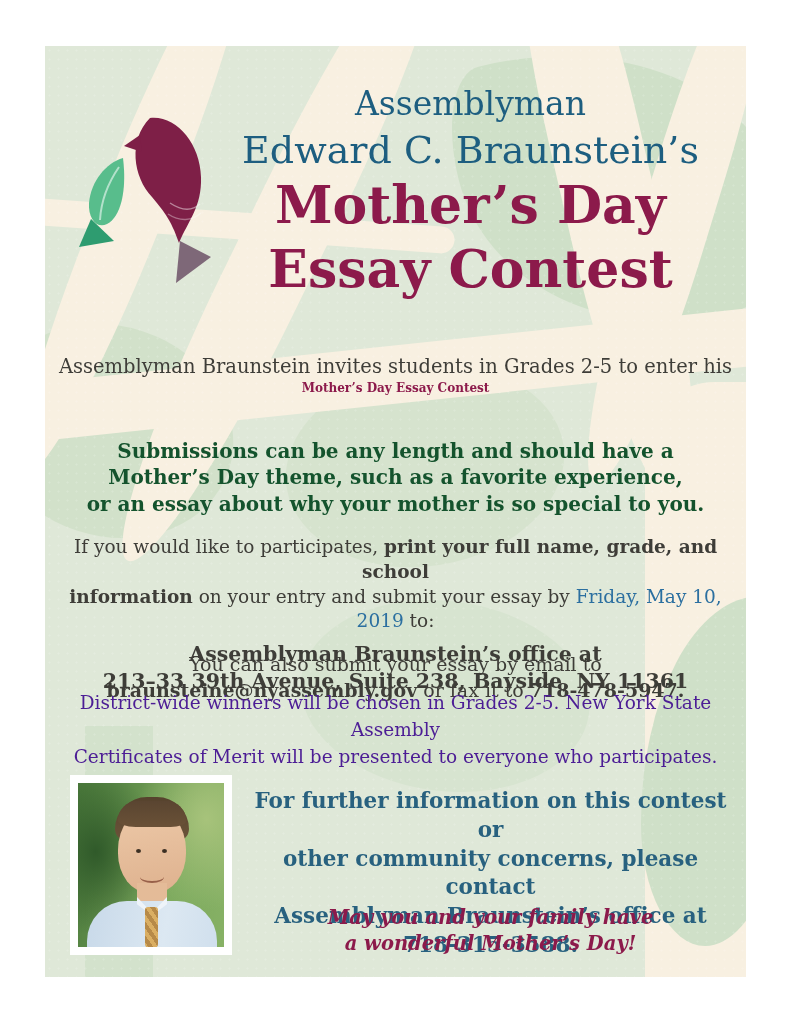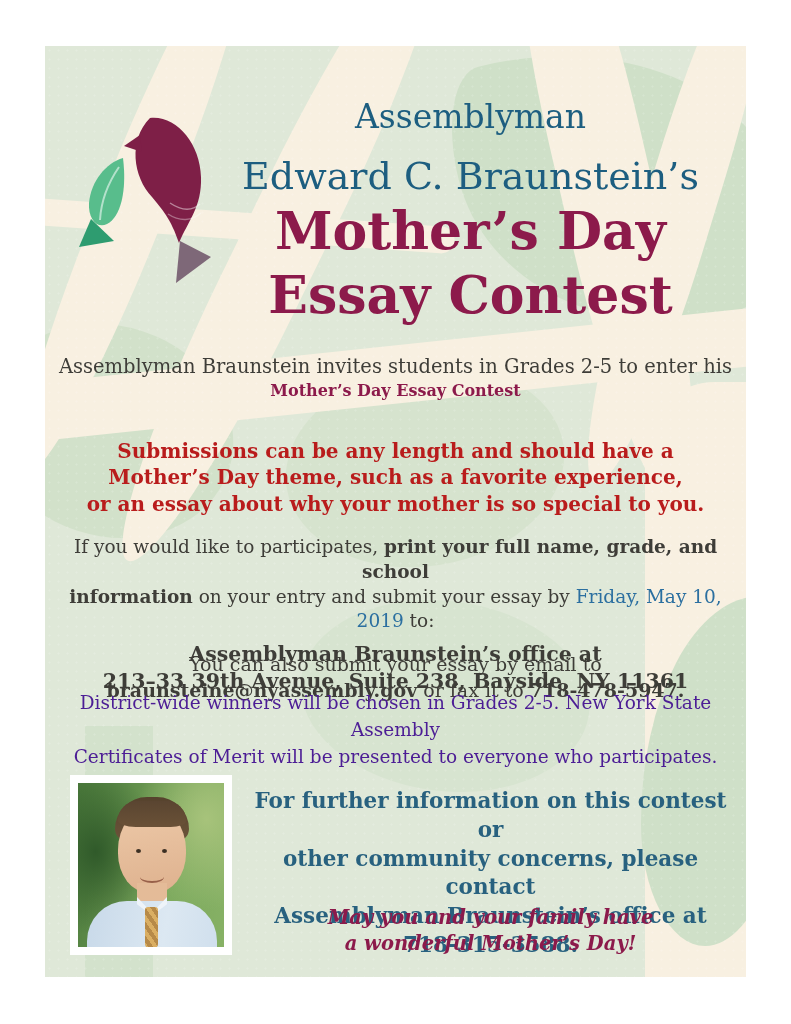--- a/index.html
+++ b/index.html
@@ -30,28 +30,28 @@
   .band{left:-40px;top:298px;width:810px;height:58px;border-radius:60px;transform:rotate(-6deg);}
   .right-cream{left:600px;top:336px;width:101px;height:595px;border-radius:70px 0 0 0;}
   .speckle{position:absolute;inset:0;z-index:1;pointer-events:none;
     background-image:radial-gradient(rgba(255,255,255,0.55) 0.8px, transparent 1.3px);
     background-size:9px 9px;opacity:.28;}
   
   .birds{position:absolute;left:25px;top:59px;width:190px;height:235px;z-index:2;}
   
   .txt{position:absolute;z-index:3;text-align:center;}
   .title-block{left:150px;right:0;top:36px;}
-  .t-teal{color:#1d5e80;margin-top:13px;}
+  .t-teal{color:#1d5e80;}
   .t1{font-size:33px;line-height:1.32;}
   .t2{font-size:38px;line-height:1.28;}
   .t3{font-size:52px;line-height:1.2;font-weight:700;color:#8c1a4b;}
   .t4{font-size:52px;line-height:1.22;font-weight:700;color:#8c1a4b;}
   .intro-block{left:0;right:0;top:307px;color:#3e3d38;font-size:19.5px;line-height:1.4;}
-  .intro-sub{color:#8c1a4b;font-weight:700;font-size:16px;}
-  .submissions-block{left:0;right:0;top:392px;color:#b91c1c;font-weight:700;font-size:20px;line-height:1.32;}
+  .intro-sub{color:#8c1a4b;font-weight:700;font-size:12px;}
+  .submissions-block{left:0;right:0;top:392px;color:#14532d;font-weight:700;font-size:20px;line-height:1.32;}
   .participate-block{left:0;right:0;top:489px;color:#3e3d38;font-size:18.5px;line-height:1.34;}
   .b{font-weight:700;}
   .date{color:#2b6fa0;}
   .office{font-weight:700;font-size:20.5px;line-height:1.3;}
   .office-first{margin-top:7px;}
   .email-block{left:0;right:0;top:606px;color:#3e3d38;font-size:19px;line-height:1.36;}
   .winners-block{left:0;right:0;top:644px;color:#4c1d95;font-size:18.5px;line-height:1.45;}
   .contact-block{left:195px;right:5px;top:741px;color:#28617f;font-weight:700;font-size:21.5px;line-height:1.34;}
   .closing-block{left:195px;right:5px;top:859px;color:#8c1a4b;font-weight:700;font-style:italic;font-size:19.5px;line-height:1.32;}
   

